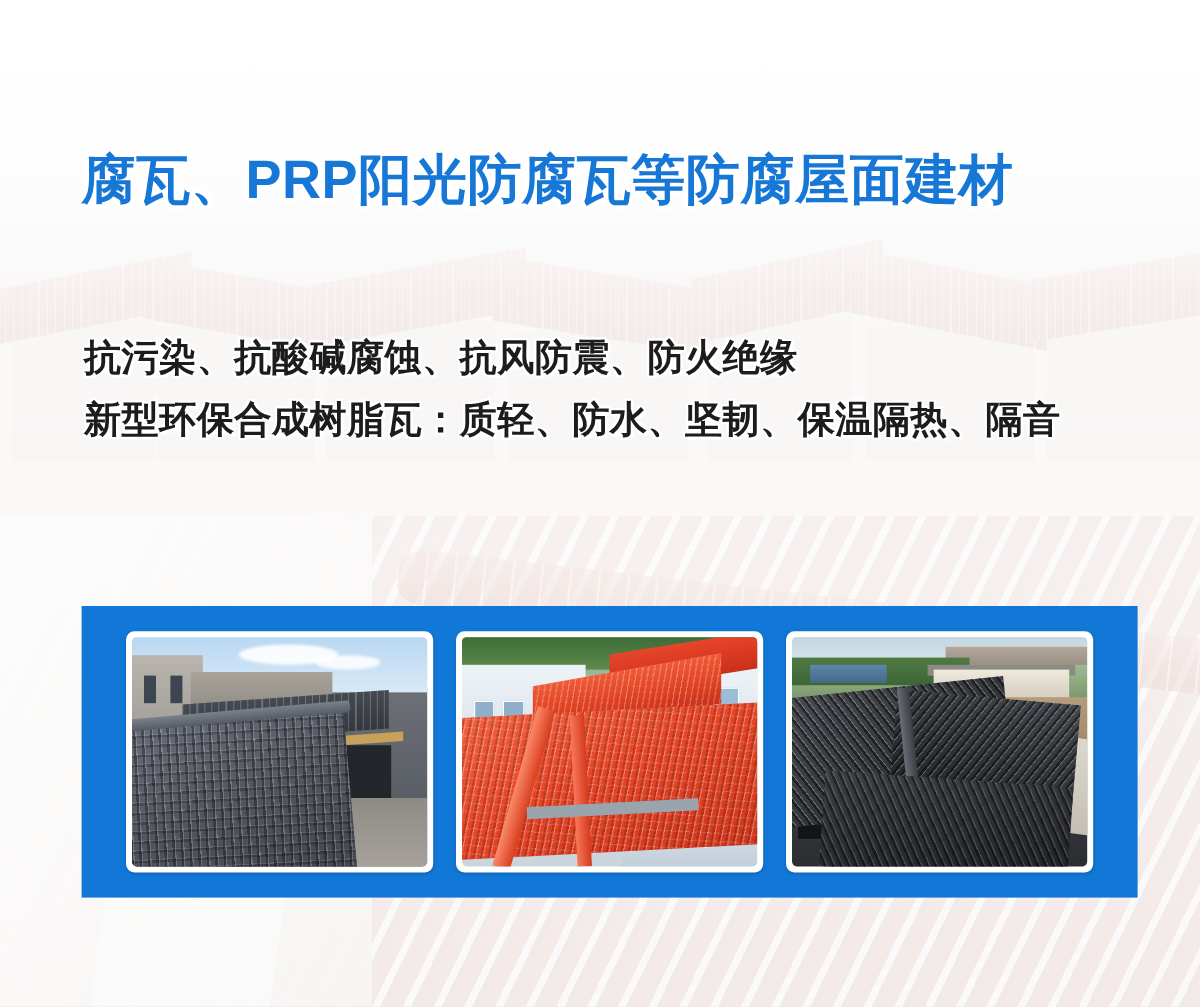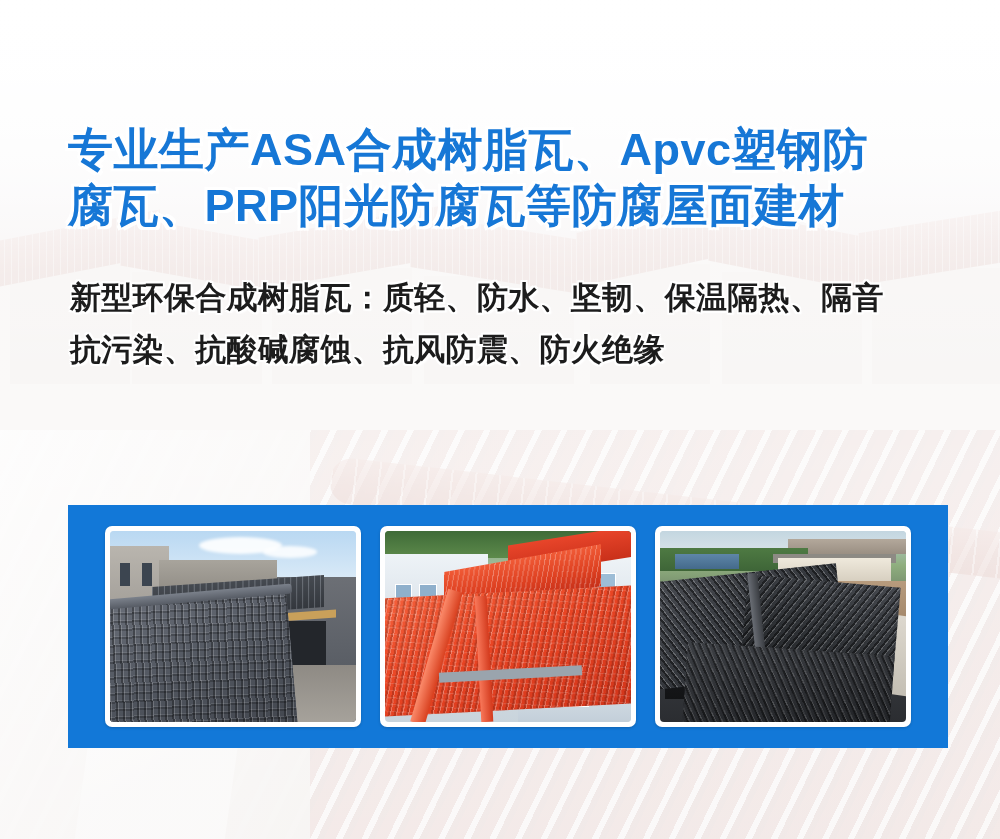--- a/index.html
+++ b/index.html
@@ -363,27 +363,26 @@
     <div class="bg-ridge"></div>
     <div class="bg-leftblock"></div>
     <div class="bg-leftblock2"></div>
 
     <div class="bg-wash"></div>
   </div>
 
   <div class="content">
 
     <h1 class="headline">
-      <span class="ln">专业生产ASA合成树脂瓦、Apvc塑钢防</span>
       <span class="ln">腐瓦、PRP阳光防腐瓦等防腐屋面建材</span>
     </h1>
 
     <div class="subhead">
+      <span class="ln">抗污染、抗酸碱腐蚀、抗风防震、防火绝缘</span>
       <span class="ln">新型环保合成树脂瓦：质轻、防水、坚韧、保温隔热、隔音</span>
-      <span class="ln">抗污染、抗酸碱腐蚀、抗风防震、防火绝缘</span>
     </div>
 
     <div class="gallery">
 
       <div class="photo">
         <div class="photo-inner p1">
           <div class="sky"></div>
           <div class="cloud1"></div>
           <div class="cloud2"></div>
           <div class="bldgL"></div>

